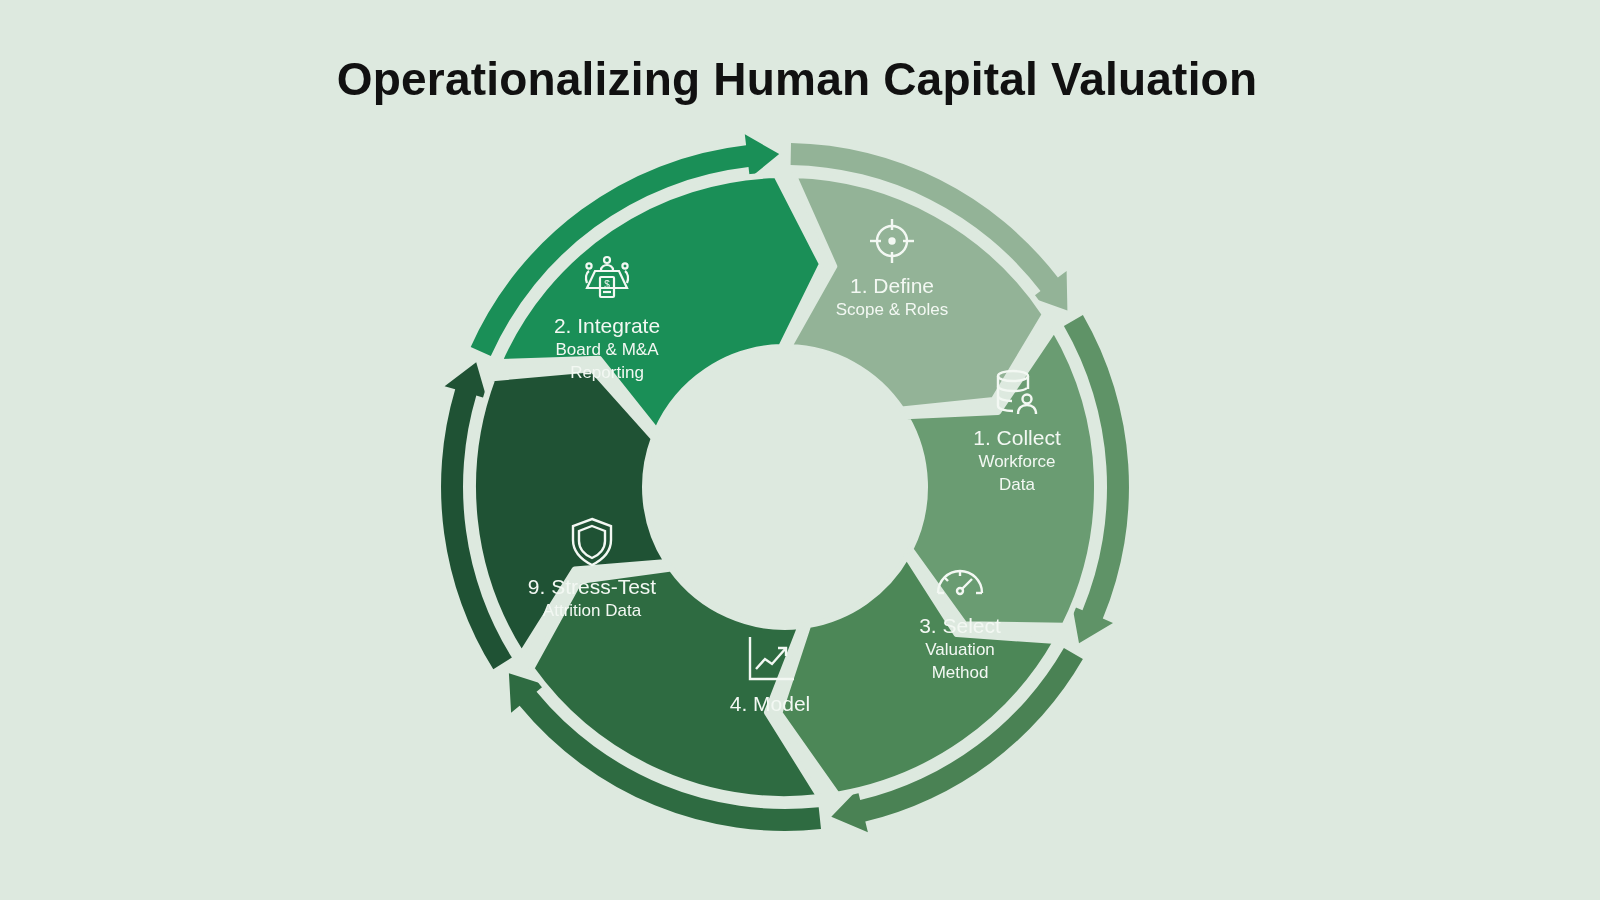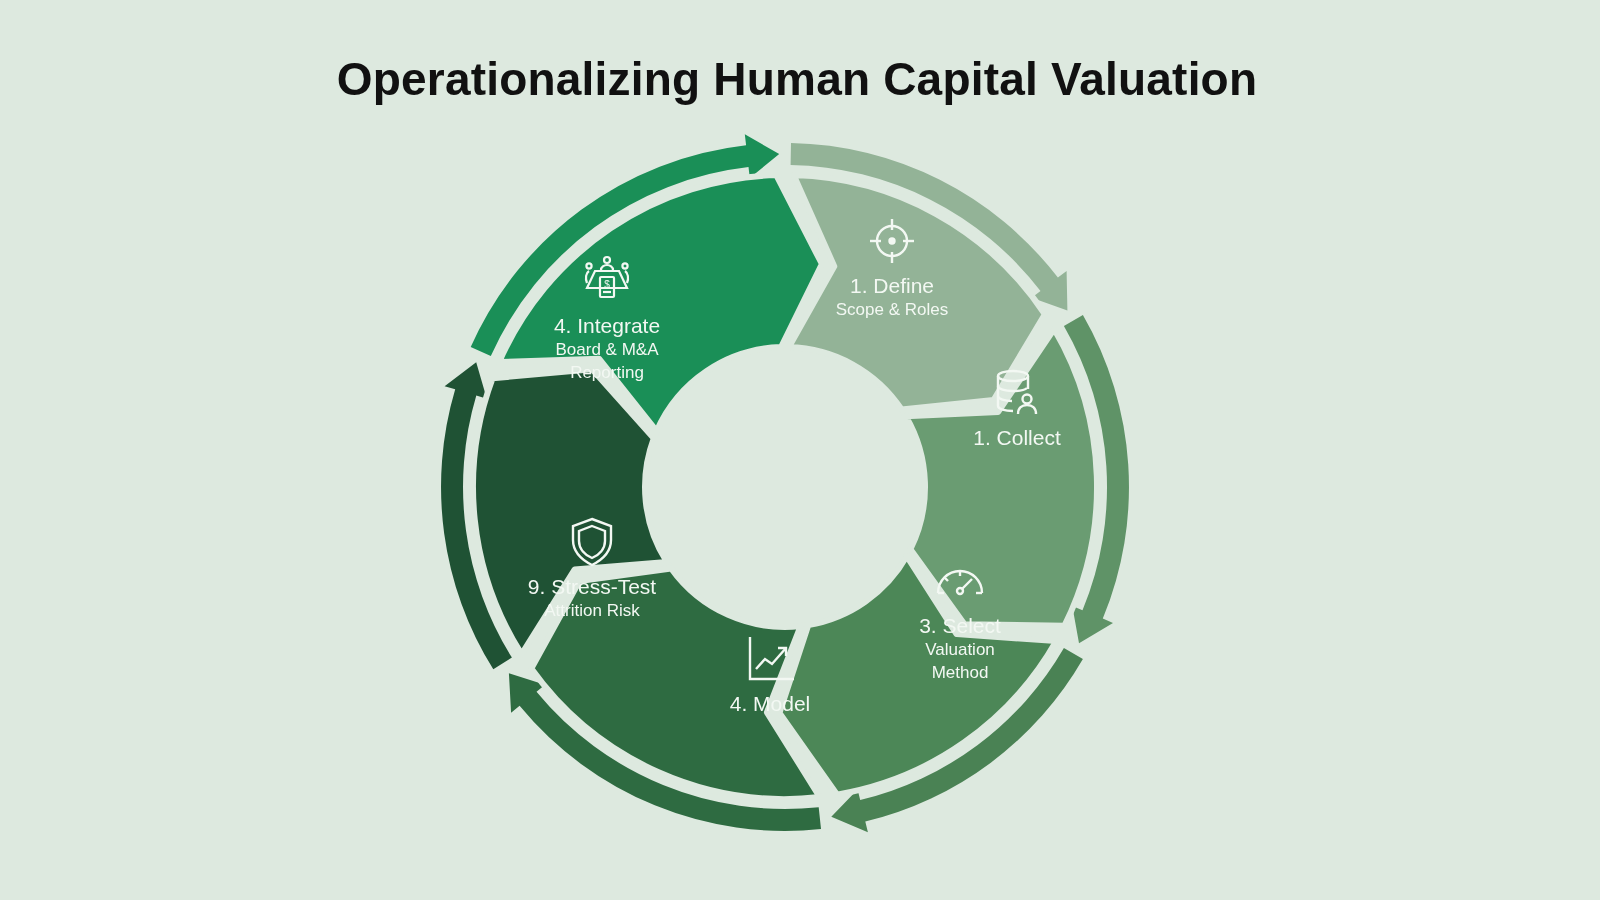--- a/index.html
+++ b/index.html
@@ -53,20 +53,22 @@
     <span class="icon"><svg viewBox="0 0 56 52" width="56" height="52" fill="none" stroke="#f3f8f3" stroke-width="2.4">
           <ellipse cx="24" cy="9" rx="15" ry="5"></ellipse>
           <path d="M9 9v30c0 3 7 5 15 5"></path>
           <path d="M39 9v13"></path>
           <path d="M9 19c0 3 7 5 15 5s12-1 14-3"></path>
           <path d="M9 29c0 3 7 5 14 5"></path>
           <circle cx="38" cy="32" r="4.5"></circle>
           <path d="M29 47c0-6 4-9 9-9s9 3 9 9"></path>
         </svg></span>
     <span class="step">1. Collect</span>
+    <span class="desc">Workforce
+Data</span>
   </div>
     <div class="label" style="left: 960px; top: 555px;">
     <span class="icon"><svg viewBox="0 0 56 52" width="56" height="52" fill="none" stroke="#f3f8f3" stroke-width="2.4">
           <path d="M6 38a22 22 0 0 1 44 0"></path>
           <line x1="6" y1="38" x2="12" y2="38"></line>
           <line x1="44" y1="38" x2="50" y2="38"></line>
           <line x1="28" y1="16" x2="28" y2="21"></line>
           <line x1="13" y1="23" x2="16" y2="26"></line>
           <circle cx="28" cy="36" r="3"></circle>
           <line x1="30" y1="34" x2="40" y2="24"></line>
@@ -82,32 +84,32 @@
           <path d="M36 15h8v8"></path>
         </svg></span>
     <span class="step">4. Model</span>
   </div>
     <div class="label" style="left: 592px; top: 516px;">
     <span class="icon"><svg viewBox="0 0 56 52" width="56" height="52" fill="none" stroke="#f3f8f3" stroke-width="2.4">
           <path d="M28 3l19 7v14c0 12-9 20-19 25C18 44 9 36 9 24V10z"></path>
           <path d="M28 10l13 5v10c0 8-6 14-13 17-7-3-13-9-13-17V15z"></path>
         </svg></span>
     <span class="step">9. Stress-Test</span>
-    <span class="desc">Attrition Risk</span>
+    <span class="desc">Attrition Data</span>
   </div>
     <div class="label" style="left: 607px; top: 255px;">
     <span class="icon"><svg viewBox="0 0 56 52" width="56" height="52" fill="none" stroke="#f3f8f3" stroke-width="2.2">
           <circle cx="28" cy="5" r="3"></circle>
           <circle cx="10" cy="11" r="2.6"></circle>
           <circle cx="46" cy="11" r="2.6"></circle>
           <path d="M22 15c0-3 3-5 6-5s6 2 6 5"></path>
           <path d="M8 28c-2-5-1-10 2-12"></path>
           <path d="M48 28c2-5 1-10-2-12"></path>
           <path d="M16 16h24l8 17H8z"></path>
           <rect x="21" y="22" width="14" height="20" rx="1"></rect>
           <text x="28" y="33" font-size="10" font-family="Liberation Sans, sans-serif" fill="#f3f8f3" stroke="none" text-anchor="middle">$</text>
           <line x1="24" y1="37" x2="32" y2="37"></line>
         </svg></span>
-    <span class="step">4. Integrate</span>
+    <span class="step">2. Integrate</span>
     <span class="desc">Board &amp; M&amp;A
 Reporting</span>
   </div>
   </div>
 
 </body></html>

